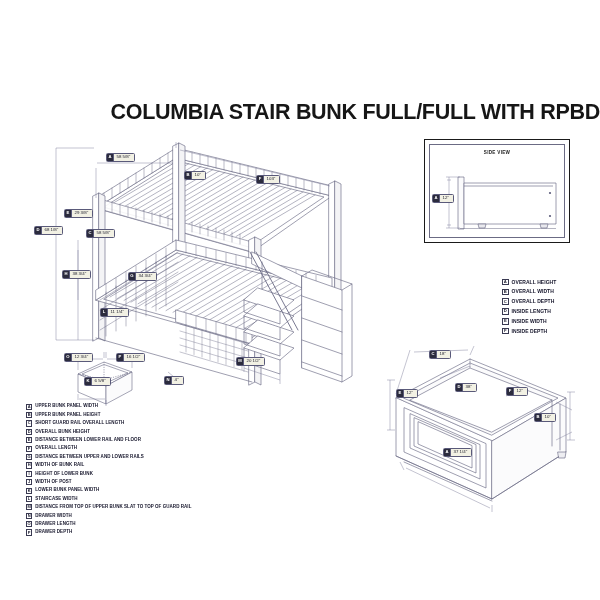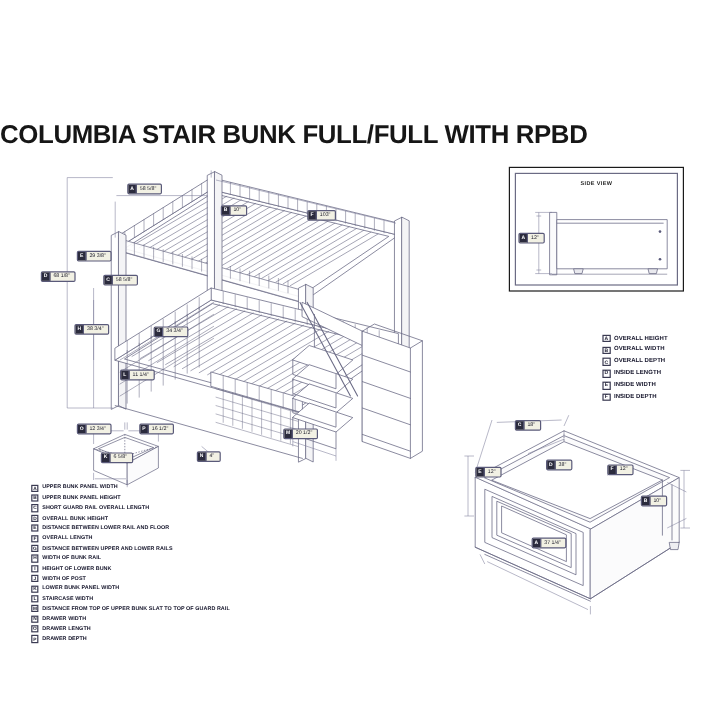--- a/index.html
+++ b/index.html
@@ -10,21 +10,21 @@
     font-family:"Liberation Sans", sans-serif;
     color:#111;
     position:relative;
     overflow:hidden;
   }
   .page{position:relative;width:600px;height:600px;}
 
   
   #page-title{
     position:absolute;left:0;top:100px;width:600px;
-    text-align:left;
+    text-align:right;
     font-size:21.5px;
     font-weight:bold;
     letter-spacing:-0.3px;
     color:#161616;
     white-space:nowrap;
   }
 
   
   .layer{position:absolute;left:0;top:0;width:600px;height:600px;pointer-events:none;}
   .layer svg{display:block;}

